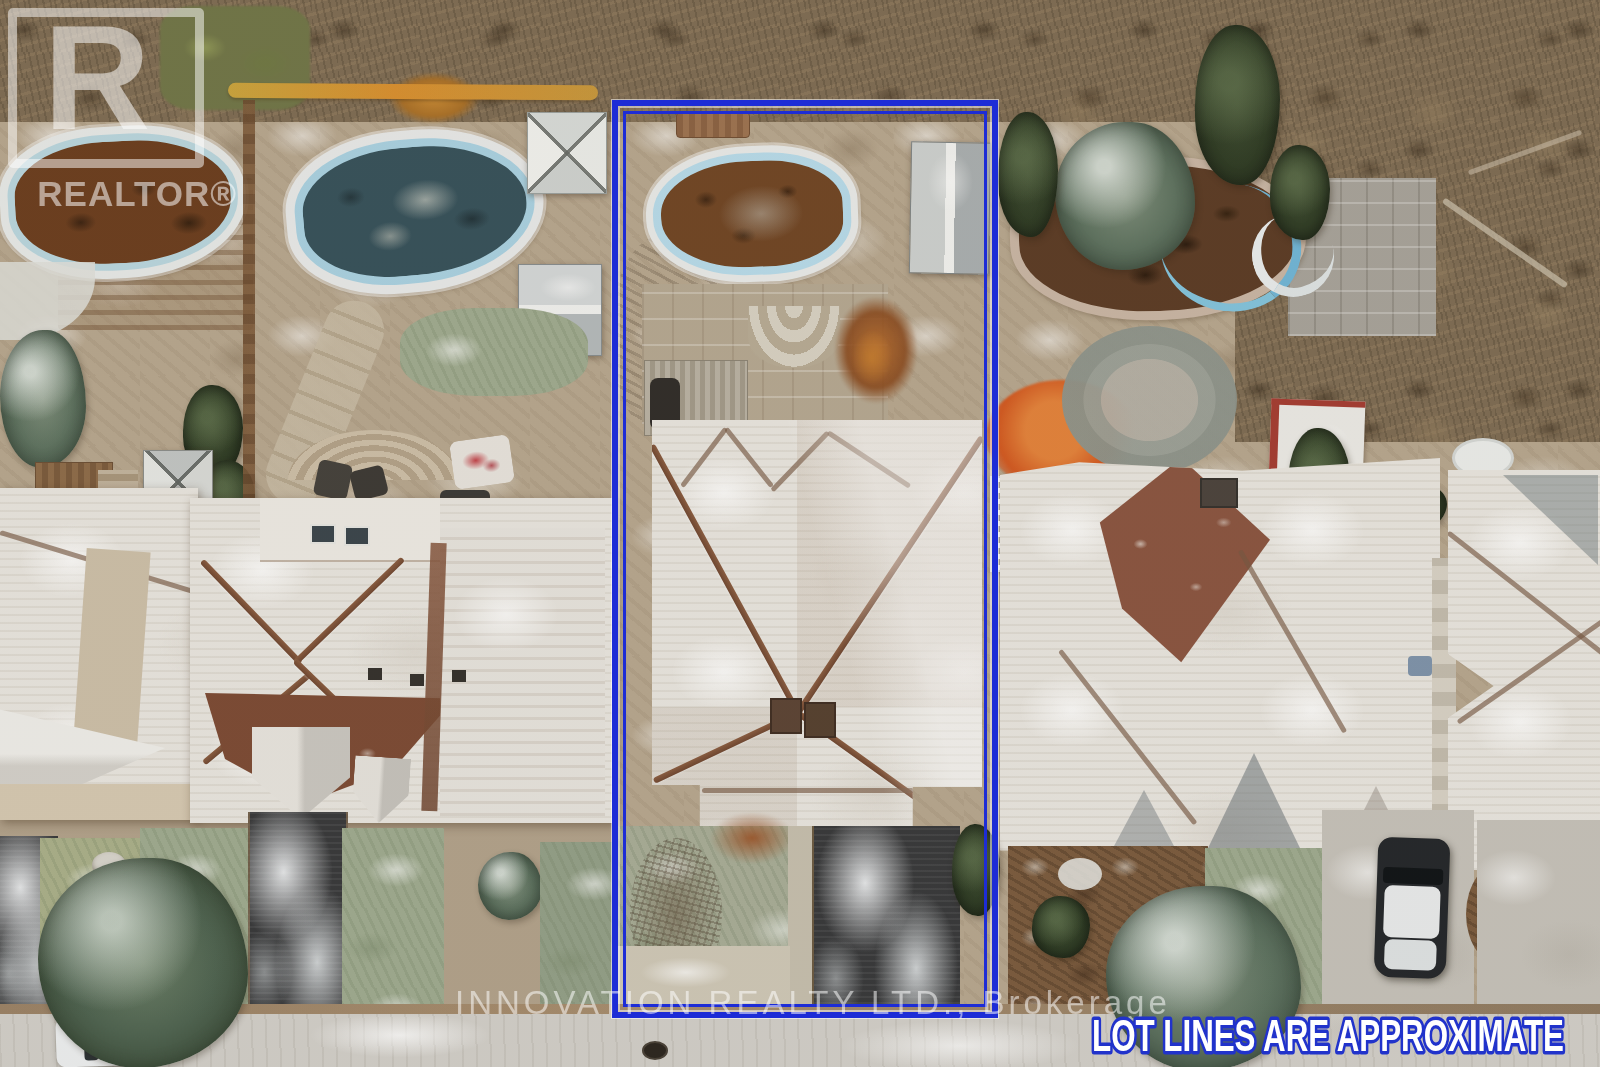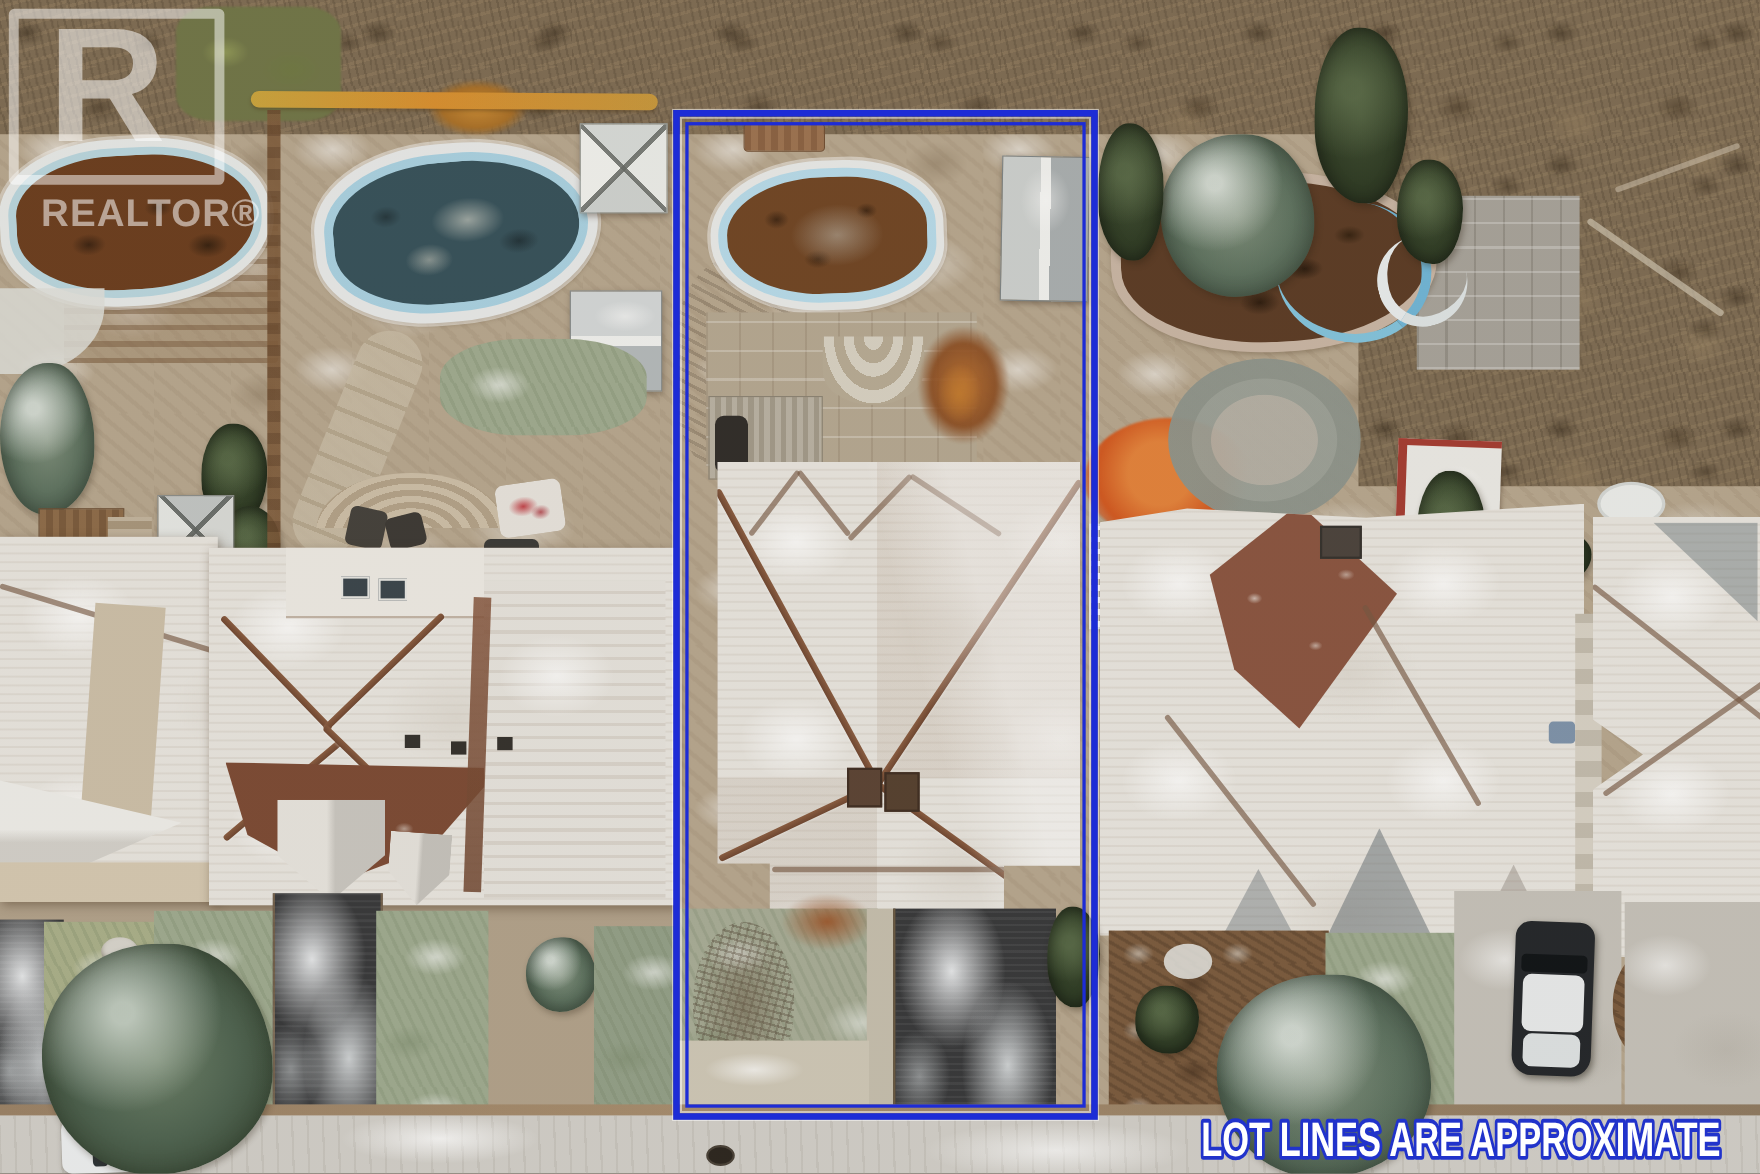--- a/index.html
+++ b/index.html
@@ -314,17 +314,18 @@
 
   <div class="abs" style="left:612px;top:100px;width:386px;height:918px;border:6px solid #1d2cd6;box-sizing:border-box;box-shadow:0 0 0 1px rgba(255,255,255,.55), inset 0 0 0 2px rgba(255,255,255,.5);">
     <div class="abs" style="inset:5px;border:3px solid #1d2cd6;"></div>
   </div>
 
   <div class="abs" style="left:6px;top:6px;width:210px;height:215px;">
     <div class="abs" style="left:2px;top:2px;width:178px;height:142px;border:9px solid rgba(255,255,255,.5);border-radius:5px;"></div>
     <div class="abs wm" style="left:2px;top:-8px;width:178px;height:160px;font-size:148px;font-weight:700;text-align:center;line-height:160px;">R</div>
     <div class="abs wm" style="left:-6px;top:168px;width:205px;font-size:35px;font-weight:700;letter-spacing:1px;text-align:right;margin-left:32px;">REALTOR®</div>
   </div>
+  <div class="abs wm" style="left:455px;top:984px;font-size:33px;font-weight:400;letter-spacing:4px;white-space:nowrap;">INNOVATION REALTY LTD., Brokerage</div>
   <svg class="abs" style="left:1078px;top:1010px;" width="500" height="56" viewBox="0 0 500 56">
     <text x="250" y="41" text-anchor="middle" font-family="Liberation Sans, sans-serif" font-size="44" font-weight="bold" textLength="472" lengthAdjust="spacingAndGlyphs" paint-order="stroke" stroke="#2133cb" stroke-width="7" stroke-linejoin="round" fill="#ffffff">LOT LINES ARE APPROXIMATE</text>
   </svg>
 
 </div>
 
 </body></html>

